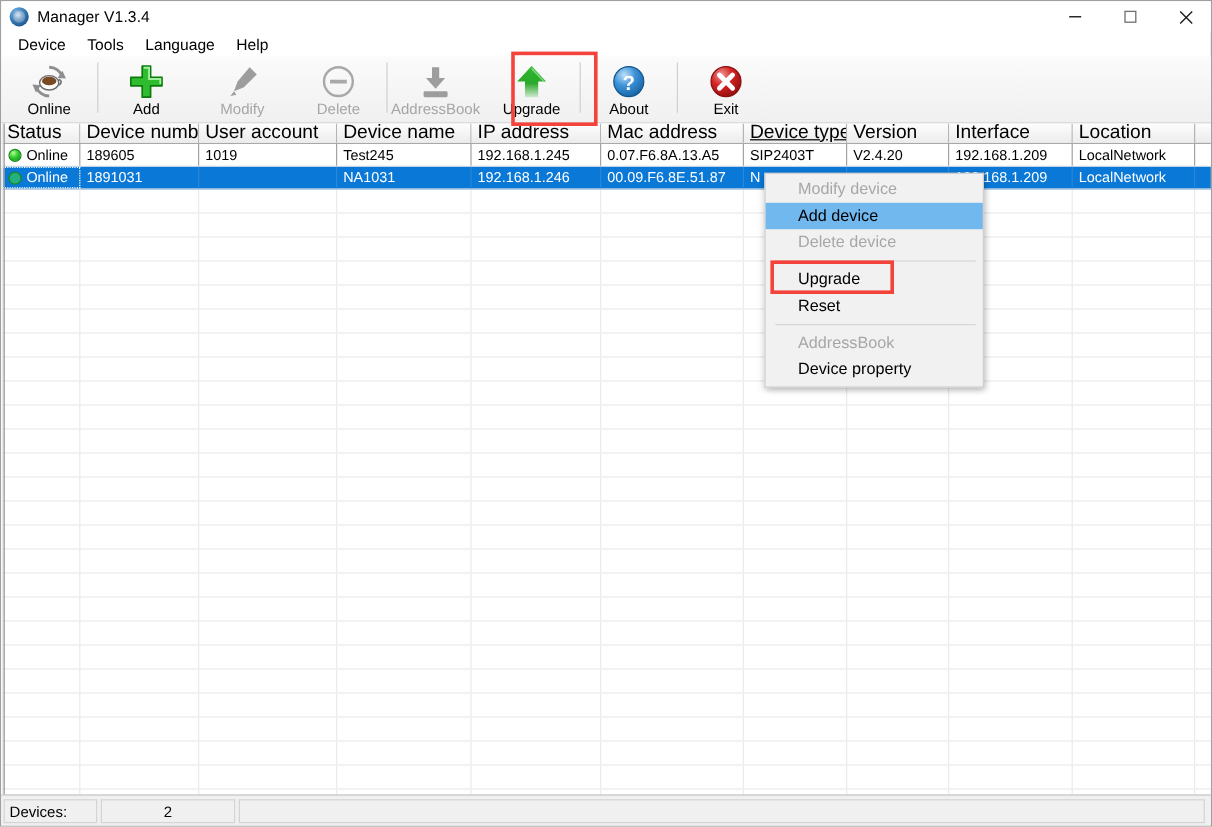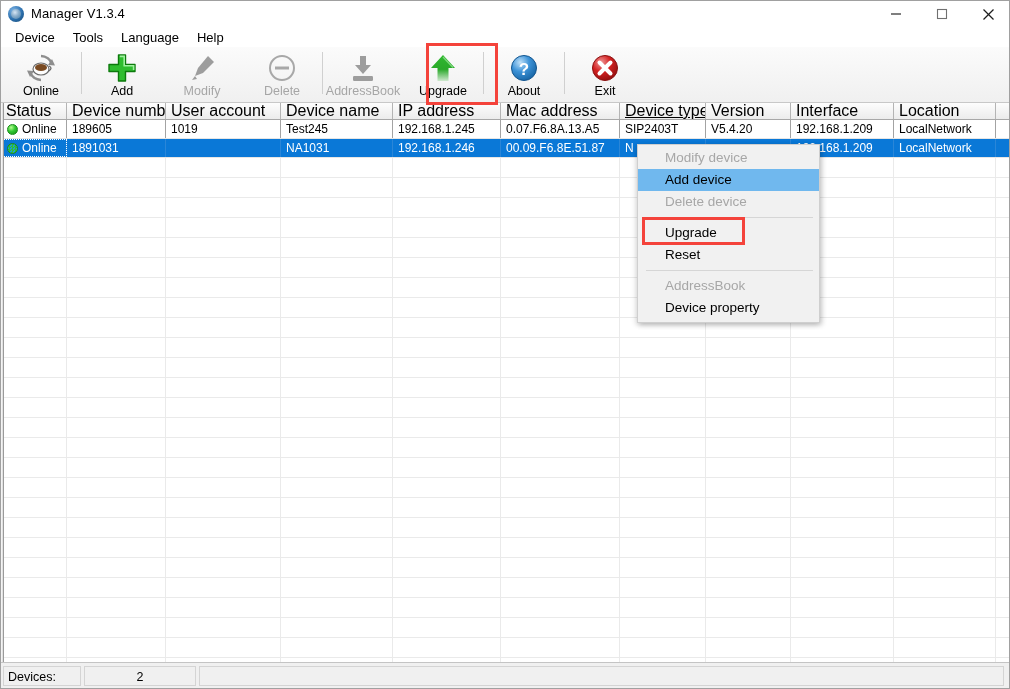--- a/index.html
+++ b/index.html
@@ -397,21 +397,21 @@
           <div class="gr-cell status-cell" style="width: 66px;">
             <span class="dot"></span>
             <span>Online</span>
           </div>
           <div class="gr-cell" style="width: 99px;">189605</div>
           <div class="gr-cell" style="width: 115px;">1019</div>
           <div class="gr-cell" style="width: 112px;">Test245</div>
           <div class="gr-cell" style="width: 108px;">192.168.1.245</div>
           <div class="gr-cell" style="width: 119px;">0.07.F6.8A.13.A5</div>
           <div class="gr-cell" style="width: 86px;">SIP2403T</div>
-          <div class="gr-cell" style="width: 85px;">V5.4.20</div>
+          <div class="gr-cell" style="width: 85px;">V2.4.20</div>
           <div class="gr-cell" style="width: 103px;">192.168.1.209</div>
           <div class="gr-cell" style="width: 102px;">LocalNetwork</div>
         </div>
         <div class="grid-row selected">
           <div class="gr-cell status-cell" style="width: 66px;">
             <span class="dot dither"></span>
             <span>Online</span>
           </div>
           <div class="gr-cell" style="width: 99px;">1891031</div>
           <div class="gr-cell" style="width: 115px;"></div>

